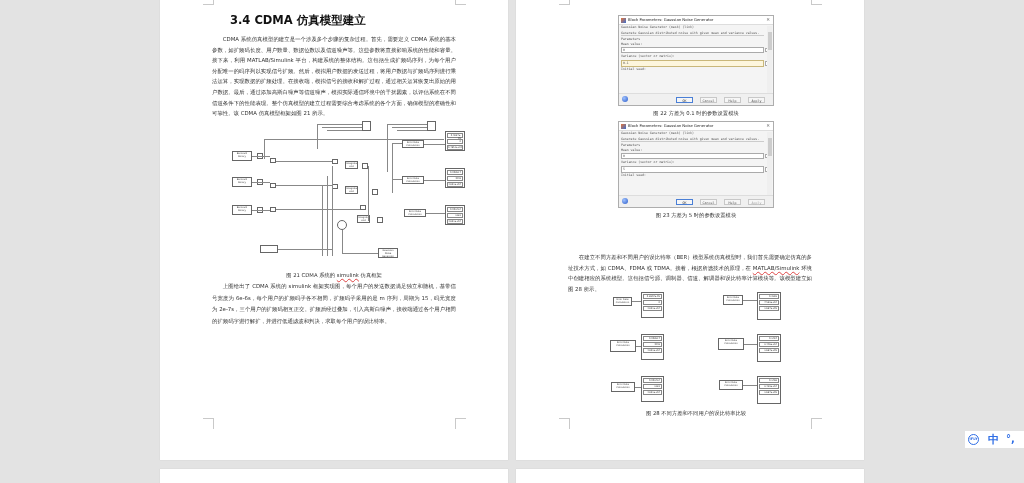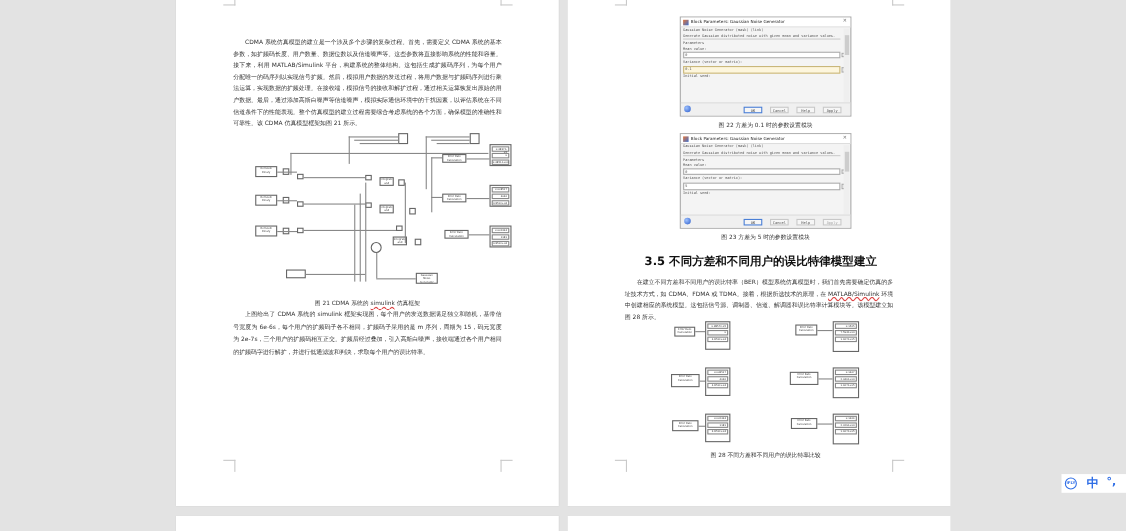--- a/index.html
+++ b/index.html
@@ -54,20 +54,21 @@
   .ime .zh { position: absolute; left: 23px; top: 0; font-size: 11px; line-height: 17px; color: #2f6ee6; font-weight: bold; }
   .ime .punct { position: absolute; left: 41px; top: 0; font-size: 10px; line-height: 15px; color: #2f6ee6; font-weight: bold; }
 </style>
 </head>
 <body>
 
 <div class="page" style="left:160px; top:-6px; width:348px; height:466px;">
   <div class="corner c-br" style="left:43px; top:0; "></div>
   <div class="corner c-bl" style="left:295px; top:0;"></div>
 
+  <div class="h3" style="left:70px; top:19px;">3.4 CDMA 仿真模型建立</div>
 
   <div class="para" style="left:52px; top:40px; width:244px;">
     <span>CDMA 系统仿真模型的建立是一个涉及多个步骤的复杂过程。首先，需要定义 CDMA 系统的基本参数，如扩频码长度、用户数量、数据位数以及信道噪声等。这些参数将直接影响系统的性能和容量。接下来，利用 MATLAB/Simulink 平台，构建系统的整体结构。这包括生成扩频码序列，为每个用户分配唯一的码序列以实现信号扩频。然后，模拟用户数据的发送过程，将用户数据与扩频码序列进行乘法运算，实现数据的扩频处理。在接收端，模拟信号的接收和解扩过程，通过相关运算恢复出原始的用户数据。最后，通过添加高斯白噪声等信道噪声，模拟实际通信环境中的干扰因素，以评估系统在不同信道条件下的性能表现。整个仿真模型的建立过程需要综合考虑系统的各个方面，确保模型的准确性和可靠性。该 CDMA 仿真模型框架如图 21 所示。</span>
   </div>
 
   <div class="diagram" style="left:72px; top:127px; width:235px; height:145px;">
 
     <div class="blk" style="left:130px; top:0; width:9px; height:10px;"></div>
     <div class="blk" style="left:195px; top:0; width:9px; height:10px;"></div>
     <div class="ln" style="left:85px; top:3px; width:45px; height:0.6px;"></div>
@@ -219,21 +220,20 @@
     <div class="dlg-footer">
       <span class="dlg-help"></span>
       <span class="dlg-btn primary" style="left:57px;">OK</span>
       <span class="dlg-btn" style="left:81px;">Cancel</span>
       <span class="dlg-btn" style="left:105px;">Help</span>
       <span class="dlg-btn disabled" style="left:129px;">Apply</span>
     </div>
   </div>
   <div class="caption" style="left:0; width:360px; top:218px;">图 23 方差为 5 时的参数设置模块</div>
 
-  <div class="h3" style="left:70px; top:237px; font-size:10.5px;">3.5  不同方差和不同用户的误比特律模型建立</div>
 
   <div class="para" style="left:52px; top:258px; width:244px;">
     <span>在建立不同方差和不同用户的误比特率（BER）模型系统仿真模型时，我们首先需要确定仿真的多址技术方式，如 CDMA、FDMA 或 TDMA。接着，根据所选技术的原理，在 </span><span class="link">MATLAB/Simulink</span><span> 环境中创建相应的系统模型。这包括信号源、调制器、信道、解调器和误比特率计算模块等。该模型建立如图 28 所示。</span>
   </div>
 
   <div class="diagram" style="left:92px; top:296px; width:170px; height:115px;">
 
     <div class="blk" style="left:5px; top:7px; width:19px; height:9px;"><span>Error Rate Calculation</span></div>
     <div class="ln" style="left:24px; top:11px; width:9px; height:0.6px;"></div>
     <div class="disp" style="left:33px; top:2px; width:23px; height:26px;">

